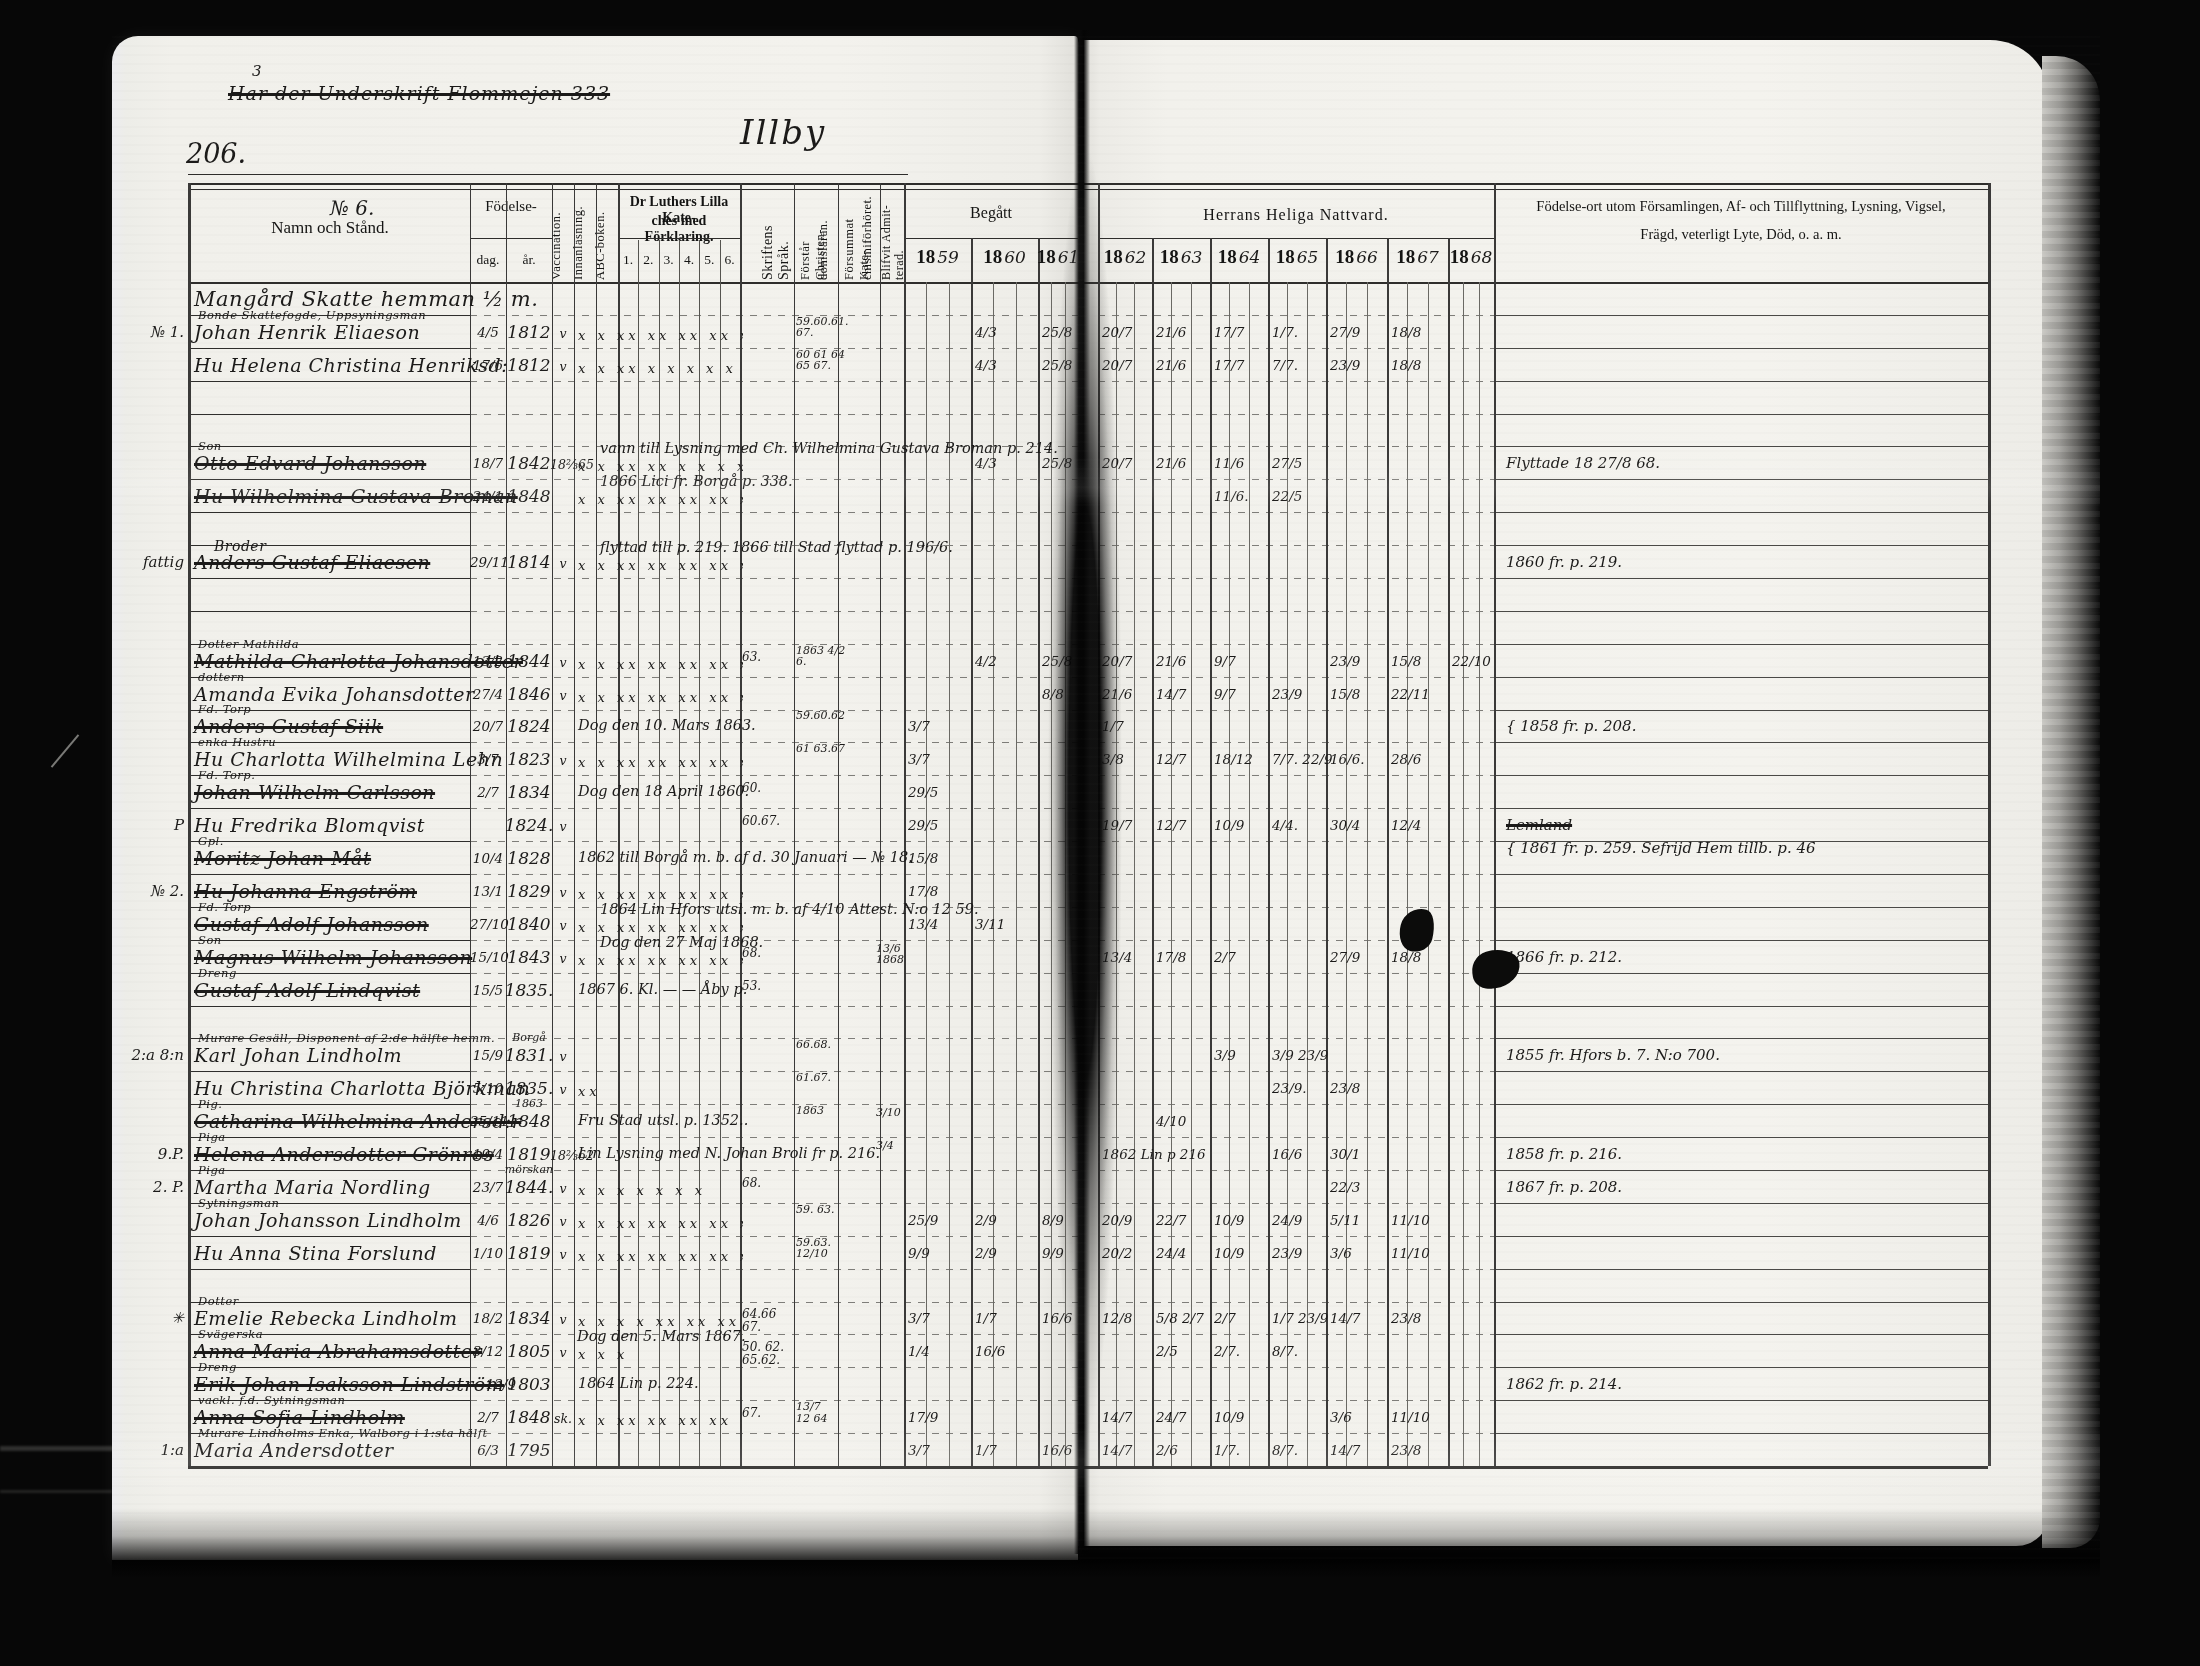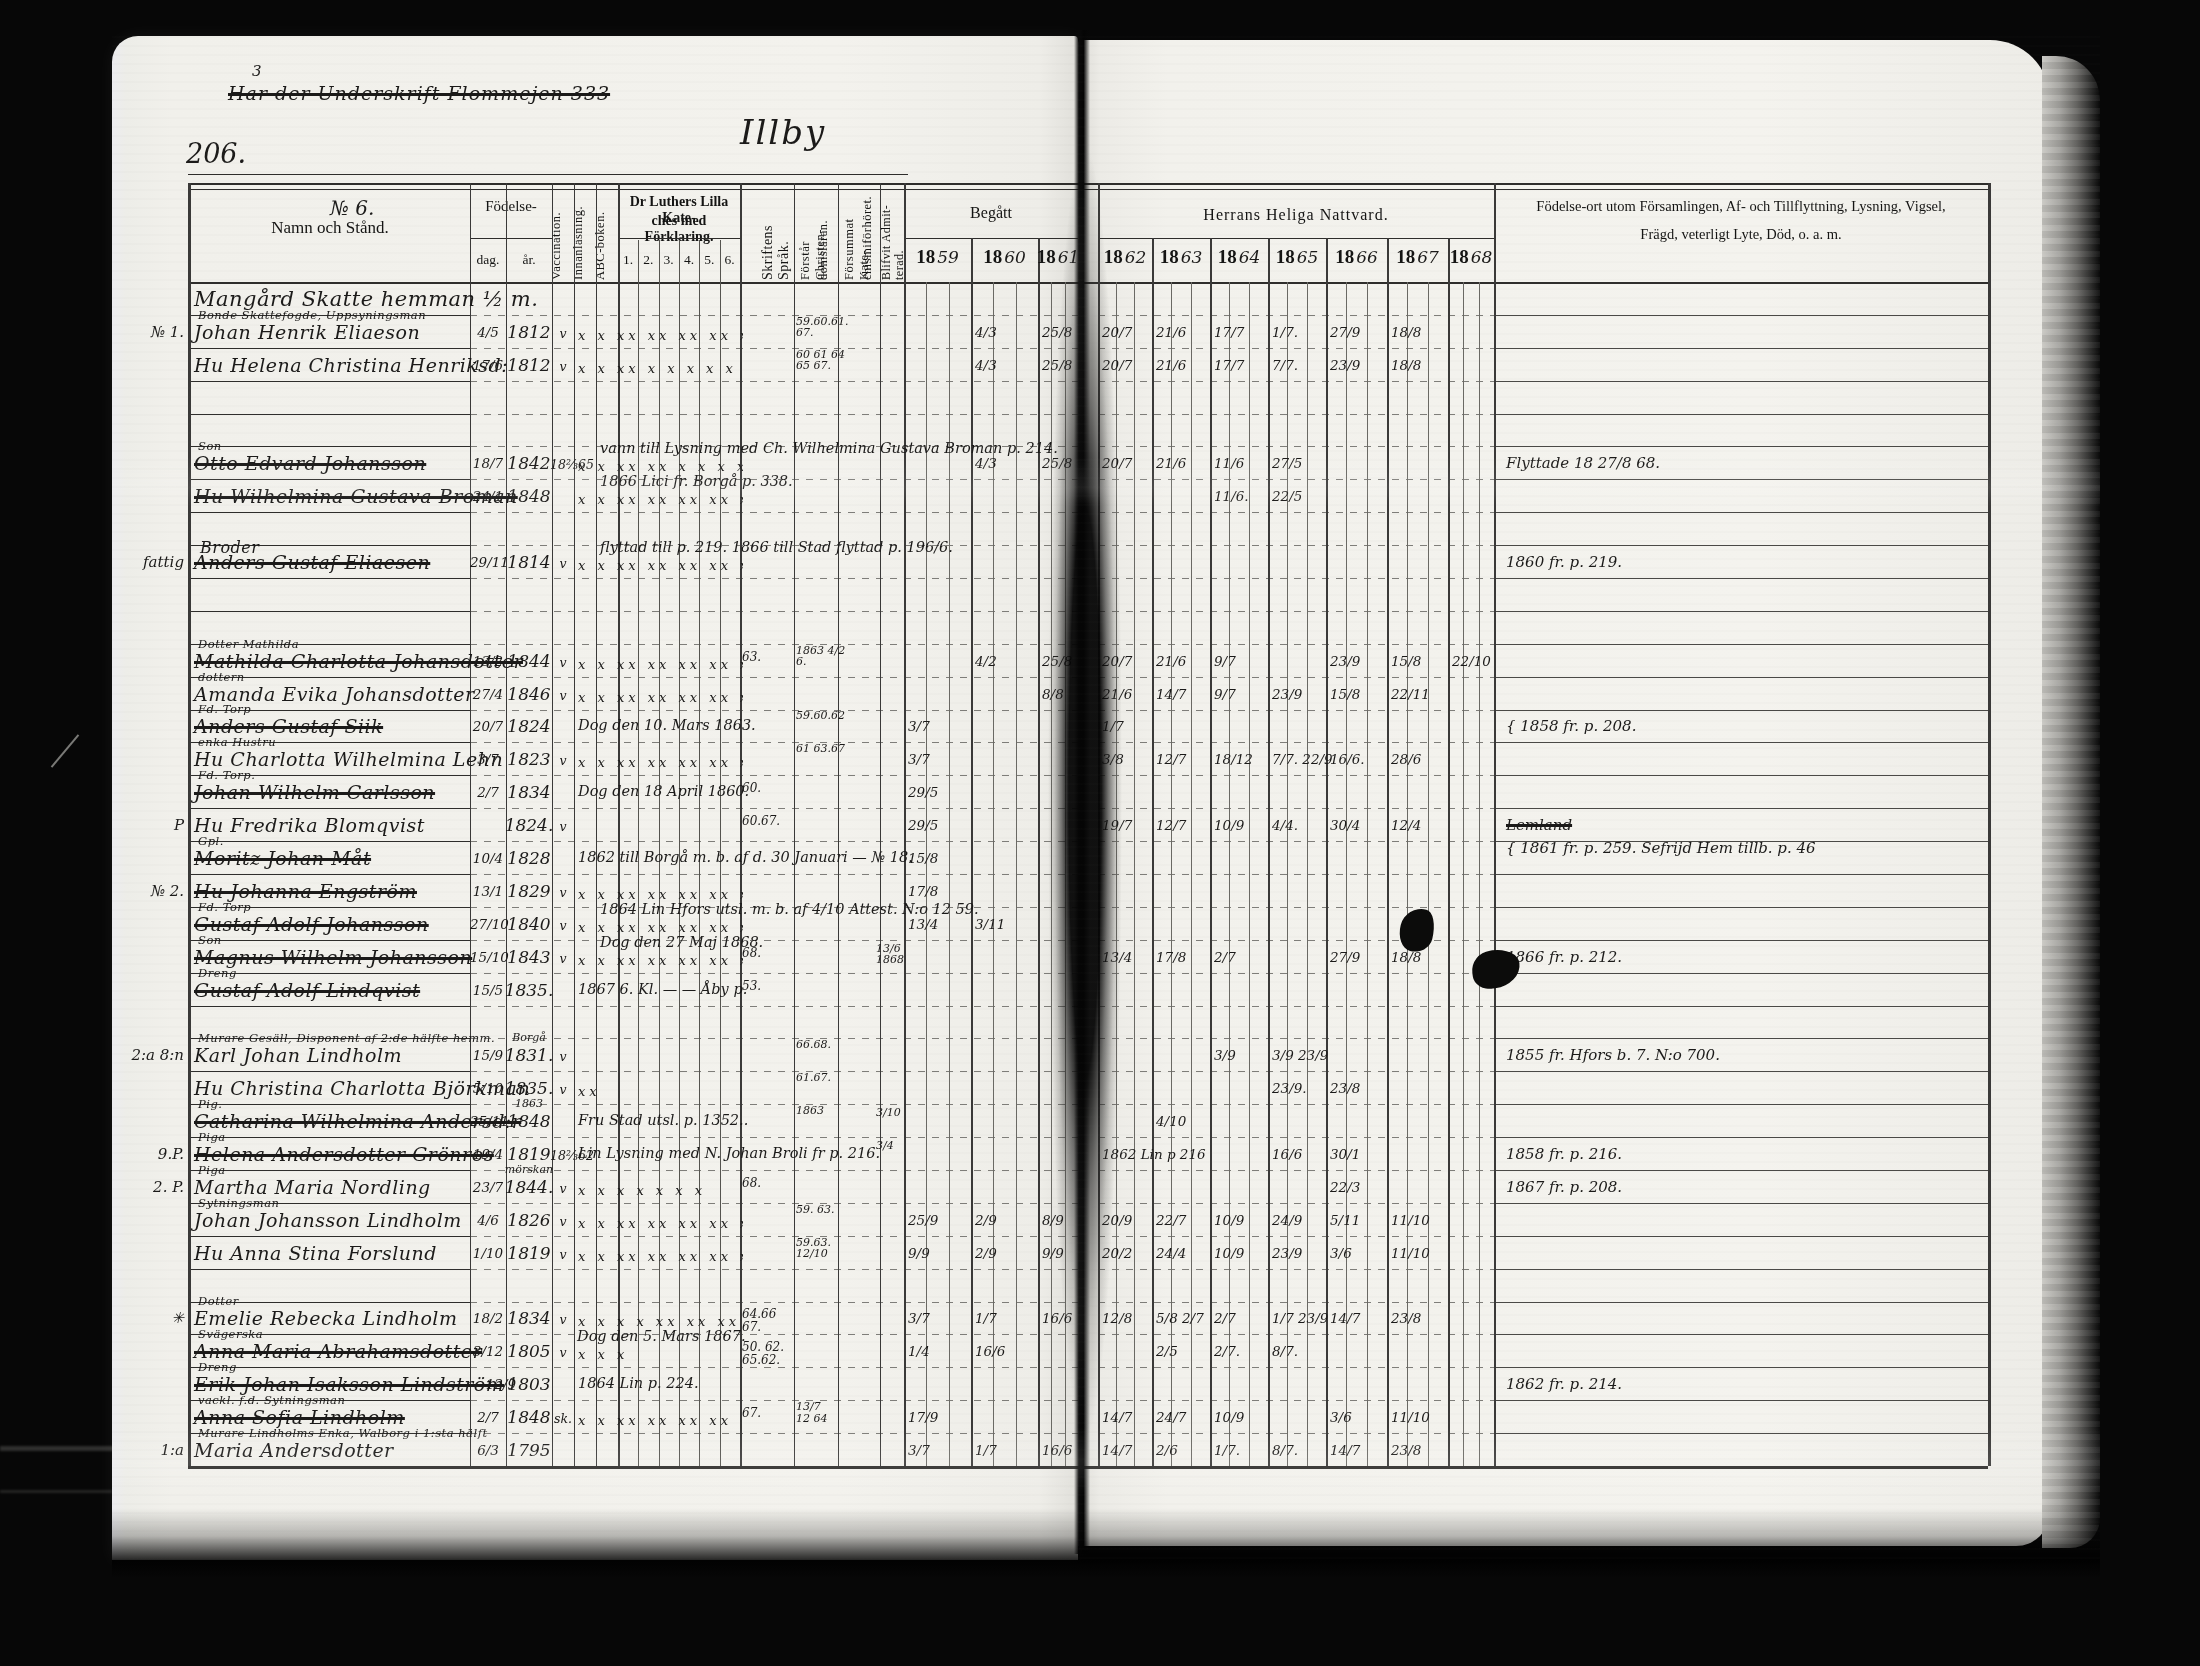--- a/index.html
+++ b/index.html
@@ -337,21 +337,21 @@
       <div class="cell hw" style="left: 1272px; top: 455.333px; font-size: 13.5px; white-space: nowrap;">27/5</div>
       <div class="cell hw" style="left: 1506px; top: 454.333px; font-size: 15px; white-space: nowrap;">Flyttade 18 27/8 68.</div>
       <div class="cell hw struck" style="left: 194px; top: 485.222px; font-size: 19px; white-space: nowrap; letter-spacing: 0.5px;">Hu Wilhelmina Gustava Broman</div>
       <div class="cell hw ctr" style="left: 470px; top: 488.222px; width: 36px; font-size: 13.5px;">24/1</div>
       <div class="cell hw ctr" style="left: 504px; top: 486.222px; width: 50px; font-size: 17px;">1848</div>
       <div class="cell hw" style="left: 578px; top: 492.222px; width: 165px; font-size: 13px; letter-spacing: 4px; white-space: nowrap; overflow: hidden;">x x xx xx xx xx xx</div>
       <div class="cell hw" style="left: 600px; top: 474.222px; width: 470px; font-size: 14.5px; line-height: 1.05;">1866 Lici fr. Borgå p. 338.</div>
       <div class="cell hw" style="left: 1214px; top: 488.222px; font-size: 13.5px; white-space: nowrap;">11/6.</div>
       <div class="cell hw" style="left: 1272px; top: 488.222px; font-size: 13.5px; white-space: nowrap;">22/5</div>
       <div class="cell hw" style="left: 118px; top: 553px; width: 66px; text-align: right; font-size: 15px;">fattig</div>
-      <div class="cell hw" style="left: 200px; top: 538px; font-size: 16px; letter-spacing: 0.5px; white-space: nowrap; text-align: center;">Broder</div>
+      <div class="cell hw" style="left: 214px; top: 538px; font-size: 14px; letter-spacing: 0.5px; white-space: nowrap; text-align: center;">Broder</div>
       <div class="cell hw struck" style="left: 194px; top: 551px; font-size: 19px; white-space: nowrap; letter-spacing: 0.5px;">Anders Gustaf Eliaesen</div>
       <div class="cell hw ctr" style="left: 470px; top: 554px; width: 36px; font-size: 13.5px;">29/11</div>
       <div class="cell hw ctr" style="left: 504px; top: 552px; width: 50px; font-size: 17px;">1814</div>
       <div class="cell hw ctr" style="left: 550px; top: 556px; width: 26px; font-size: 12.5px; white-space: nowrap;">v</div>
       <div class="cell hw" style="left: 578px; top: 558px; width: 165px; font-size: 13px; letter-spacing: 4px; white-space: nowrap; overflow: hidden;">x x xx xx xx xx xx xx</div>
       <div class="cell hw" style="left: 600px; top: 540px; width: 470px; font-size: 14.5px; line-height: 1.05;">flyttad till p. 219.  1866 till Stad flyttad p. 196/6.</div>
       <div class="cell hw" style="left: 1506px; top: 553px; font-size: 15px; white-space: nowrap;">1860 fr. p. 219.</div>
       <div class="cell hw" style="left: 198px; top: 636.667px; font-size: 11.5px; letter-spacing: 0.5px; white-space: nowrap;">Dotter   Mathilda</div>
       <div class="cell hw struck" style="left: 194px; top: 649.667px; font-size: 19px; white-space: nowrap; letter-spacing: 0.5px;">Mathilda Charlotta Johansdotter</div>
       <div class="cell hw ctr" style="left: 470px; top: 652.667px; width: 36px; font-size: 13.5px;">13/2</div>

